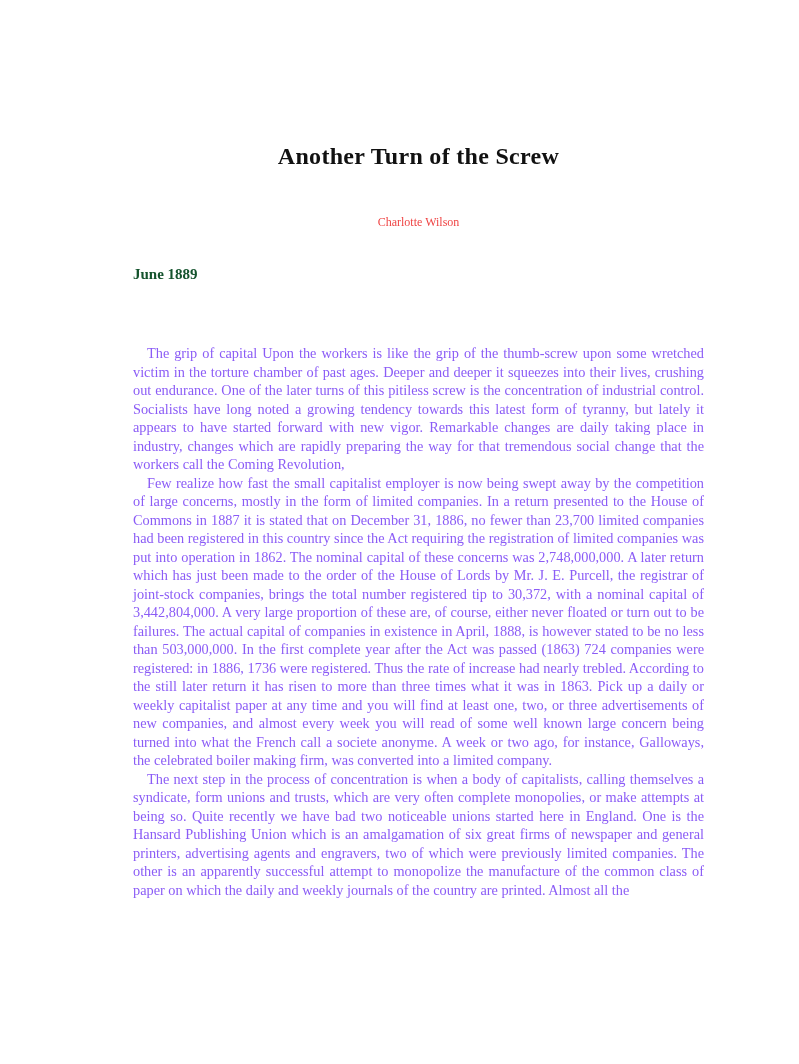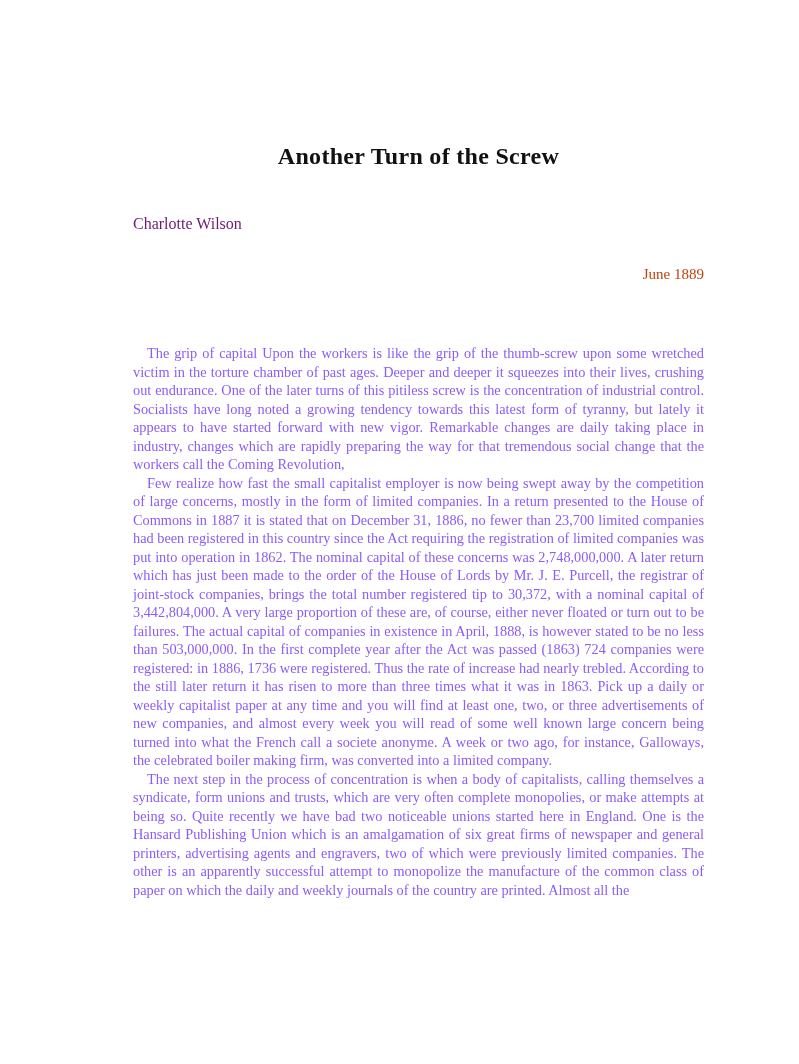--- a/index.html
+++ b/index.html
@@ -32,33 +32,34 @@
       font-weight: 700;
       text-align: center;
       letter-spacing: 0.3px;
       color: #111111;
     }
     .author-name {
       position: absolute;
       left: 0;
       top: 215px;
       width: 100%;
-      font-size: 16px;
+      font-size: 12px;
       font-weight: 400;
-      color: #701a75;
+      text-align: center;
+      color: #ef4444;
     }
     .publication-date {
       position: absolute;
       left: 0;
       top: 266px;
       width: 100%;
       font-size: 15px;
-      font-weight: 400;
-      text-align: right;
-      color: #c2410c;
+      font-weight: 700;
+      text-align: left;
+      color: #14532d;
     }
     .article-body {
       position: absolute;
       left: 0;
       top: 344px;
       width: 100%;
       font-size: 14.3px;
       line-height: 18.5px;
       text-align: justify;
       color: #8b5cf6;

